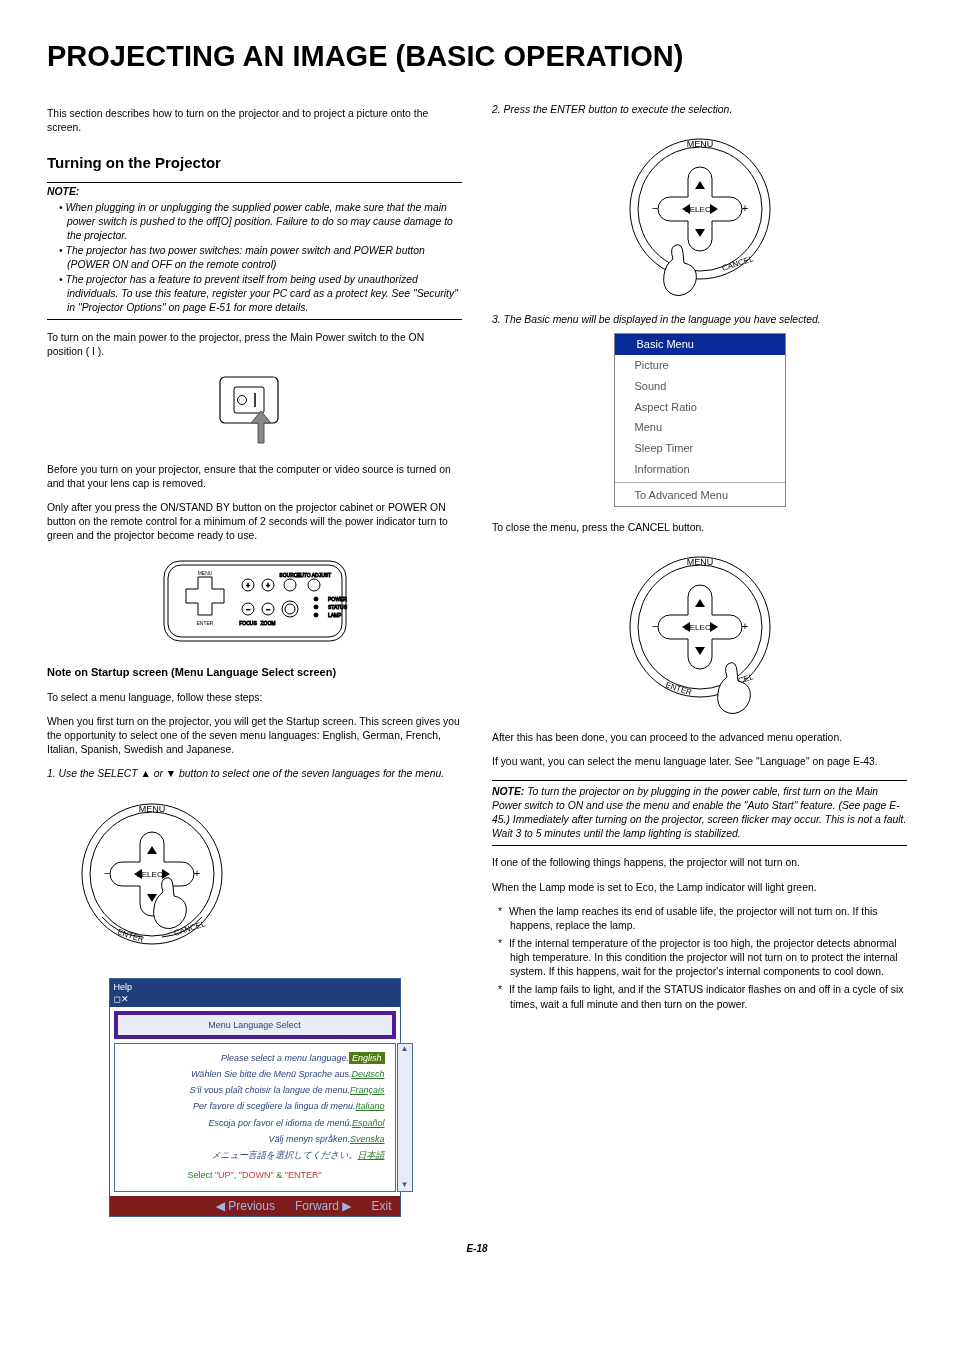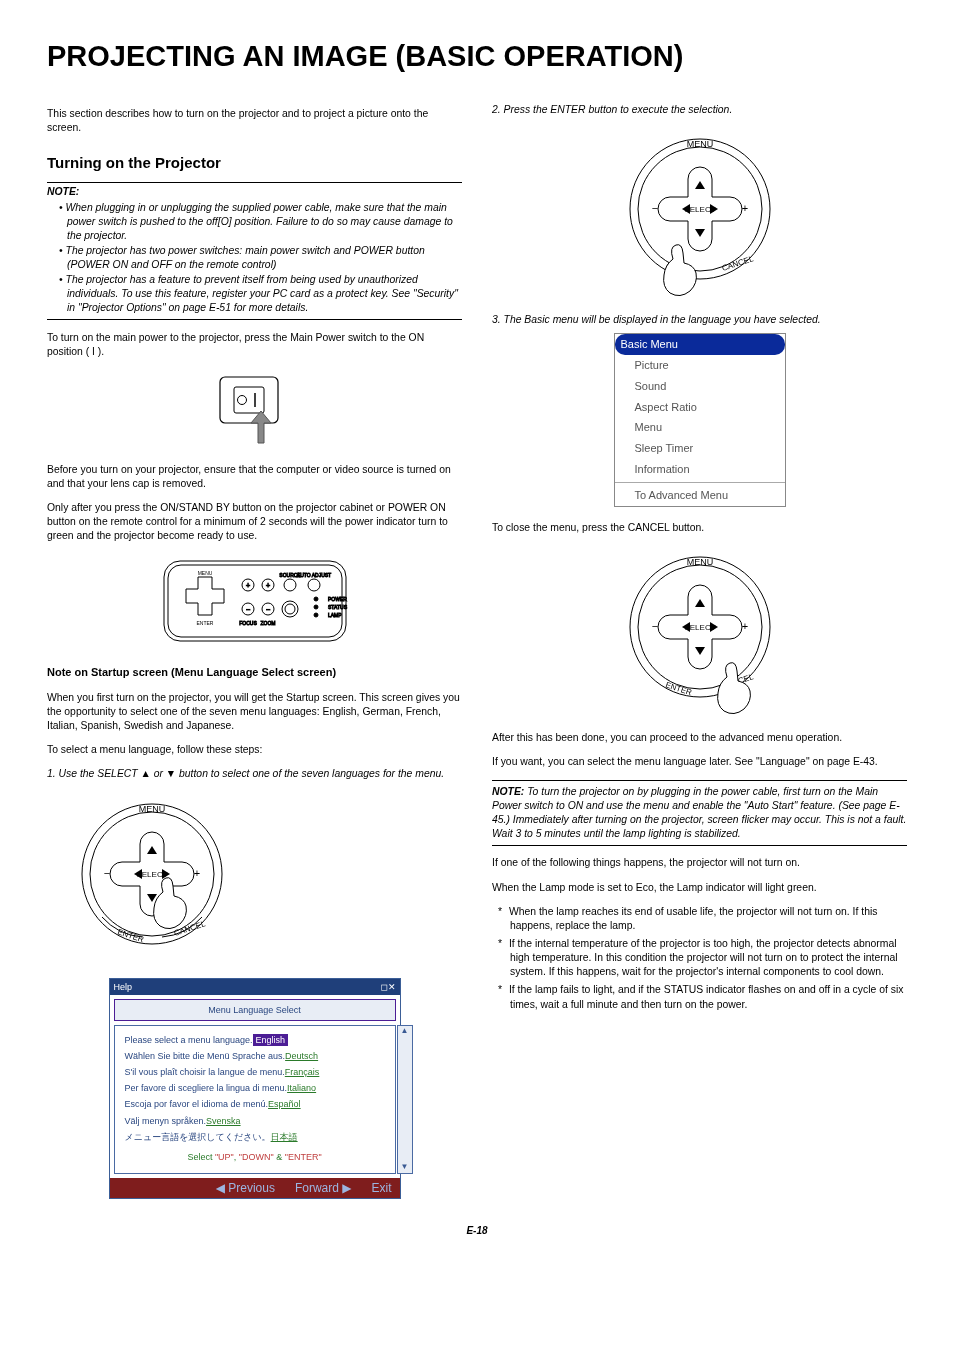--- a/index.html
+++ b/index.html
@@ -11,31 +11,31 @@
   .note-box { border-top:1px solid #000; border-bottom:1px solid #000; padding:2px 0; margin:2px 0 10px 0; font-style:italic; }
   .note-label { font-weight:bold; font-style:italic;}
   .note-box ul { margin:2px 0 2px 4px; padding-left:8px; list-style:none; }
   .note-box li { text-indent:-8px; padding-left:8px; margin:1px 0; }
   .note-box li::before { content:"• "; }
   .sub-head { font-weight:700; font-size:11px; margin:14px 0 4px 0; }
   .step { font-style:italic; margin:6px 0; }
   .fig { display:flex; justify-content:center; margin:12px 0 14px 0; }
   .fig svg { display:block; }
   .menu-box { width:170px; border:1px solid #888; margin:4px auto 14px auto; font-family: "MS Sans Serif", Arial, sans-serif; font-size:11px; }
-  .menu-box .hdr { background:#0a2a9a; color:#fff; font-weight:400; padding:3px 6px;border-radius:10px; }
+  .menu-box .hdr { background:#0a2a9a; color:#fff; font-weight:400; padding:3px 22px; }
   .menu-box .it { padding:3px 20px; color:#555; }
   .menu-box .it + .it { }
   .menu-box .sep { border-top:1px solid #aaa; margin:2px 0; }
   .lang-window { width:290px; margin:0 auto; border:1px solid #3b5e97; font-size:9px; }
-  .lang-title { background:#1f3f7a; color:#fff; display:flex; justify-content:space-between; padding:2px 4px; font-size:9px;}
-  .lang-head { text-align:center; padding:4px 12px; border:1px solid #4c1d95; margin:4px; background:#e8edf5; color:#2a4780;}
+  .lang-title { background:#1f3f7a; color:#fff; display:flex; justify-content:space-between; padding:2px 4px; font-size:9px;flex-direction:column;}
+  .lang-head { text-align:center; padding:4px 12px; border:4px solid #4c1d95; margin:4px; background:#e8edf5; color:#2a4780;}
   .lang-body { border:1px solid #4a6aa3; margin:0 4px 4px 4px; padding:6px 10px 8px 10px; background:#fff; color:#2a4780; position:relative;}
-  .lang-row { display:flex; justify-content:flex-start; padding:2px 0; }
+  .lang-row { display:flex; justify-content:flex-end; padding:2px 0;font-style:italic; }
   .lang-row .opt { color:#2a7a2a; text-decoration:underline; font-size:9px;}
-  .lang-row.sel .opt { background:#4c1d95; color:#fff; padding:0 3px; text-decoration:none;}
+  .lang-row.sel .opt { background:#4d7c0f; color:#fff; padding:0 3px; text-decoration:none;}
   .lang-foot { font-size:9px; text-align:center; padding:6px 0 2px 0; color:#2a7a2a;}
   .lang-foot .q{ color:#c04040;}
   .lang-bottom { background:#7f1d1d; color:#9cb5e0; font-size:12px; display:flex; justify-content:flex-end; gap:20px; padding:2px 8px;}
   .scrollbar { position:absolute; right:-18px; top:-1px; bottom:-1px; width:14px; border:1px solid #4a6aa3; background:#e8edf5; display:flex; flex-direction:column; justify-content:space-between; align-items:center; font-size:8px; color:#3a5a93;}
   .bullets { margin:6px 0; padding:0; list-style:none;}
   .bullets li { text-indent:-12px; padding-left:18px; margin:4px 0;}
   .bullets li::before { content:"* "; font-weight:400; margin-right:4px;}
   .pgnum { text-align:center; font-style:italic; font-weight:700; margin-top:26px; font-size:10px;}
   .inline-note { border-top:1px solid #000; border-bottom:1px solid #000; padding:4px 0; margin:10px 0; font-style:italic;}
   .remote-label{ font-size:5px; }
@@ -107,22 +107,22 @@
               <text x="168" y="46" class="remote-label">POWER</text>
         <circle cx="156" cy="52" r="2" fill="#000"></circle>
               <text x="168" y="54" class="remote-label">STATUS</text>
         <circle cx="156" cy="60" r="2" fill="#000"></circle>
               <text x="168" y="62" class="remote-label">LAMP</text>
       </g>
     </svg>
   </div>
 
   <div class="sub-head">Note on Startup screen (Menu Language Select screen)</div>
+  <p>To select a menu language, follow these steps:</p>
   <p>When you first turn on the projector, you will get the Startup screen. This screen gives you the opportunity to select one of the seven menu languages: English, German, French, Italian, Spanish, Swedish and Japanese.</p>
-  <p>To select a menu language, follow these steps:</p>
 
   <p class="step">1. Use the SELECT ▲ or ▼ button to select one of the seven languages for the menu.</p>
 
   <div class="fig" style="justify-content:flex-start; padding-left:20px;">
     <svg width="170" height="170" viewBox="0 0 170 170">
       <circle cx="85" cy="80" r="70" fill="none" stroke="#000"></circle>
       <circle cx="85" cy="80" r="62" fill="none" stroke="#000"></circle>
       <path d="M55 68 h18 v-18 a12 12 0 0 1 24 0 v18 h18 a12 12 0 0 1 0 24 h-18 v18 a12 12 0 0 1 -24 0 v-18 h-18 a12 12 0 0 1 0 -24 z" fill="#fff" stroke="#000"></path>
       <polygon points="85,52 80,60 90,60" fill="#000"></polygon>
       <polygon points="85,108 80,100 90,100" fill="#000"></polygon>

